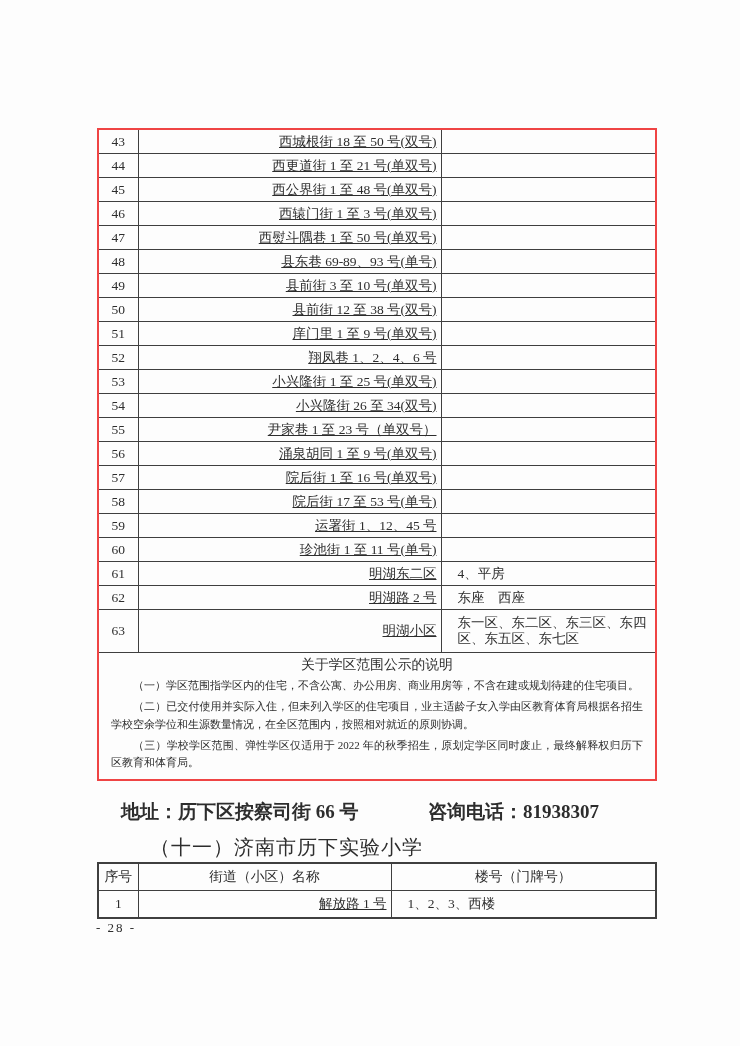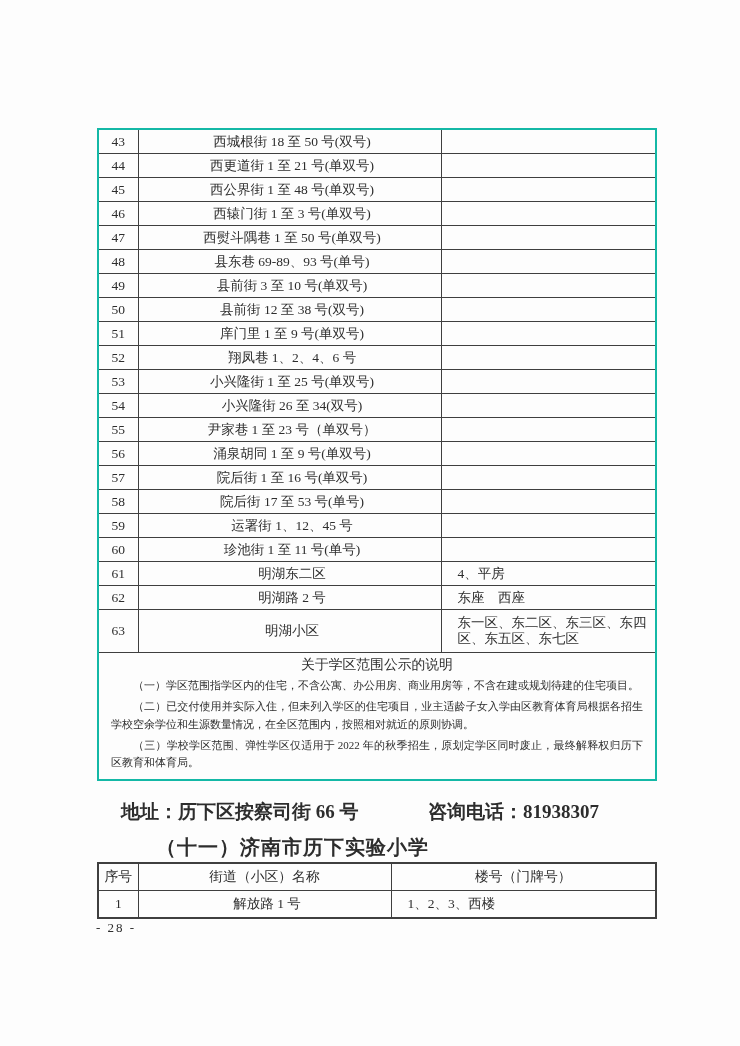--- a/index.html
+++ b/index.html
@@ -8,54 +8,54 @@
     width:740px;height:1046px;
     background:#fdfdfd;
     font-family:"Liberation Serif","DejaVu Serif",serif;
     color:#2d2d2d;
     overflow:hidden;
   }
   
   table{border-collapse:collapse;table-layout:fixed;}
   .main-table{
     position:absolute;left:97px;top:128px;width:558px;
-    border:2px solid #14b8a6;
+    border:2px solid #ef4444;
   }
   .main-table td, .main-table th,
   .section-table td, .section-table th{
     border:1px solid #3f3f3f;
     font-size:13.5px;
     line-height:1.15;
     padding:1px 4px;
     overflow:hidden;
   }
   .main-table td{height:21px;}
   td.cell-no{text-align:center;width:40px;}
-  td.cell-street{text-align:center;padding-left:9px;}
+  td.cell-street{text-align:right;padding-left:9px;text-decoration:underline;}
   td.cell-buildings{text-align:left;padding-left:16px;}
   
   .notes-cell{padding:3px 8px 4px 8px !important;height:auto !important;}
   .notes-title{
     text-align:center;font-size:13.8px;margin:0 0 1px 0;line-height:17.2px;
   }
   .notes-cell p{
     margin:4px;text-indent:2em;text-align:justify;
     font-size:11px;line-height:17.2px;
   }
   
   .contact-line{
     position:absolute;left:97px;top:799px;width:558px;height:26px;
     font-size:19px;font-weight:bold;white-space:nowrap;
   }
   .contact-address{position:absolute;left:24px;top:0;}
   .contact-phone{position:absolute;left:331px;top:0;}
   
   .section-heading{
-    position:absolute;left:156px;top:834px;
-    font-size:20px;font-weight:bold;letter-spacing:1px;
+    position:absolute;left:150px;top:834px;
+    font-size:20px;font-weight:normal;letter-spacing:1px;
   }
   .section-table{
     position:absolute;left:97px;top:862px;width:558px;
     border:2px solid #3f3f3f;
   }
   .section-table th{
     font-weight:normal;text-align:center;height:24px;font-size:13.8px;
   }
   .section-table td{height:24px;}
   

